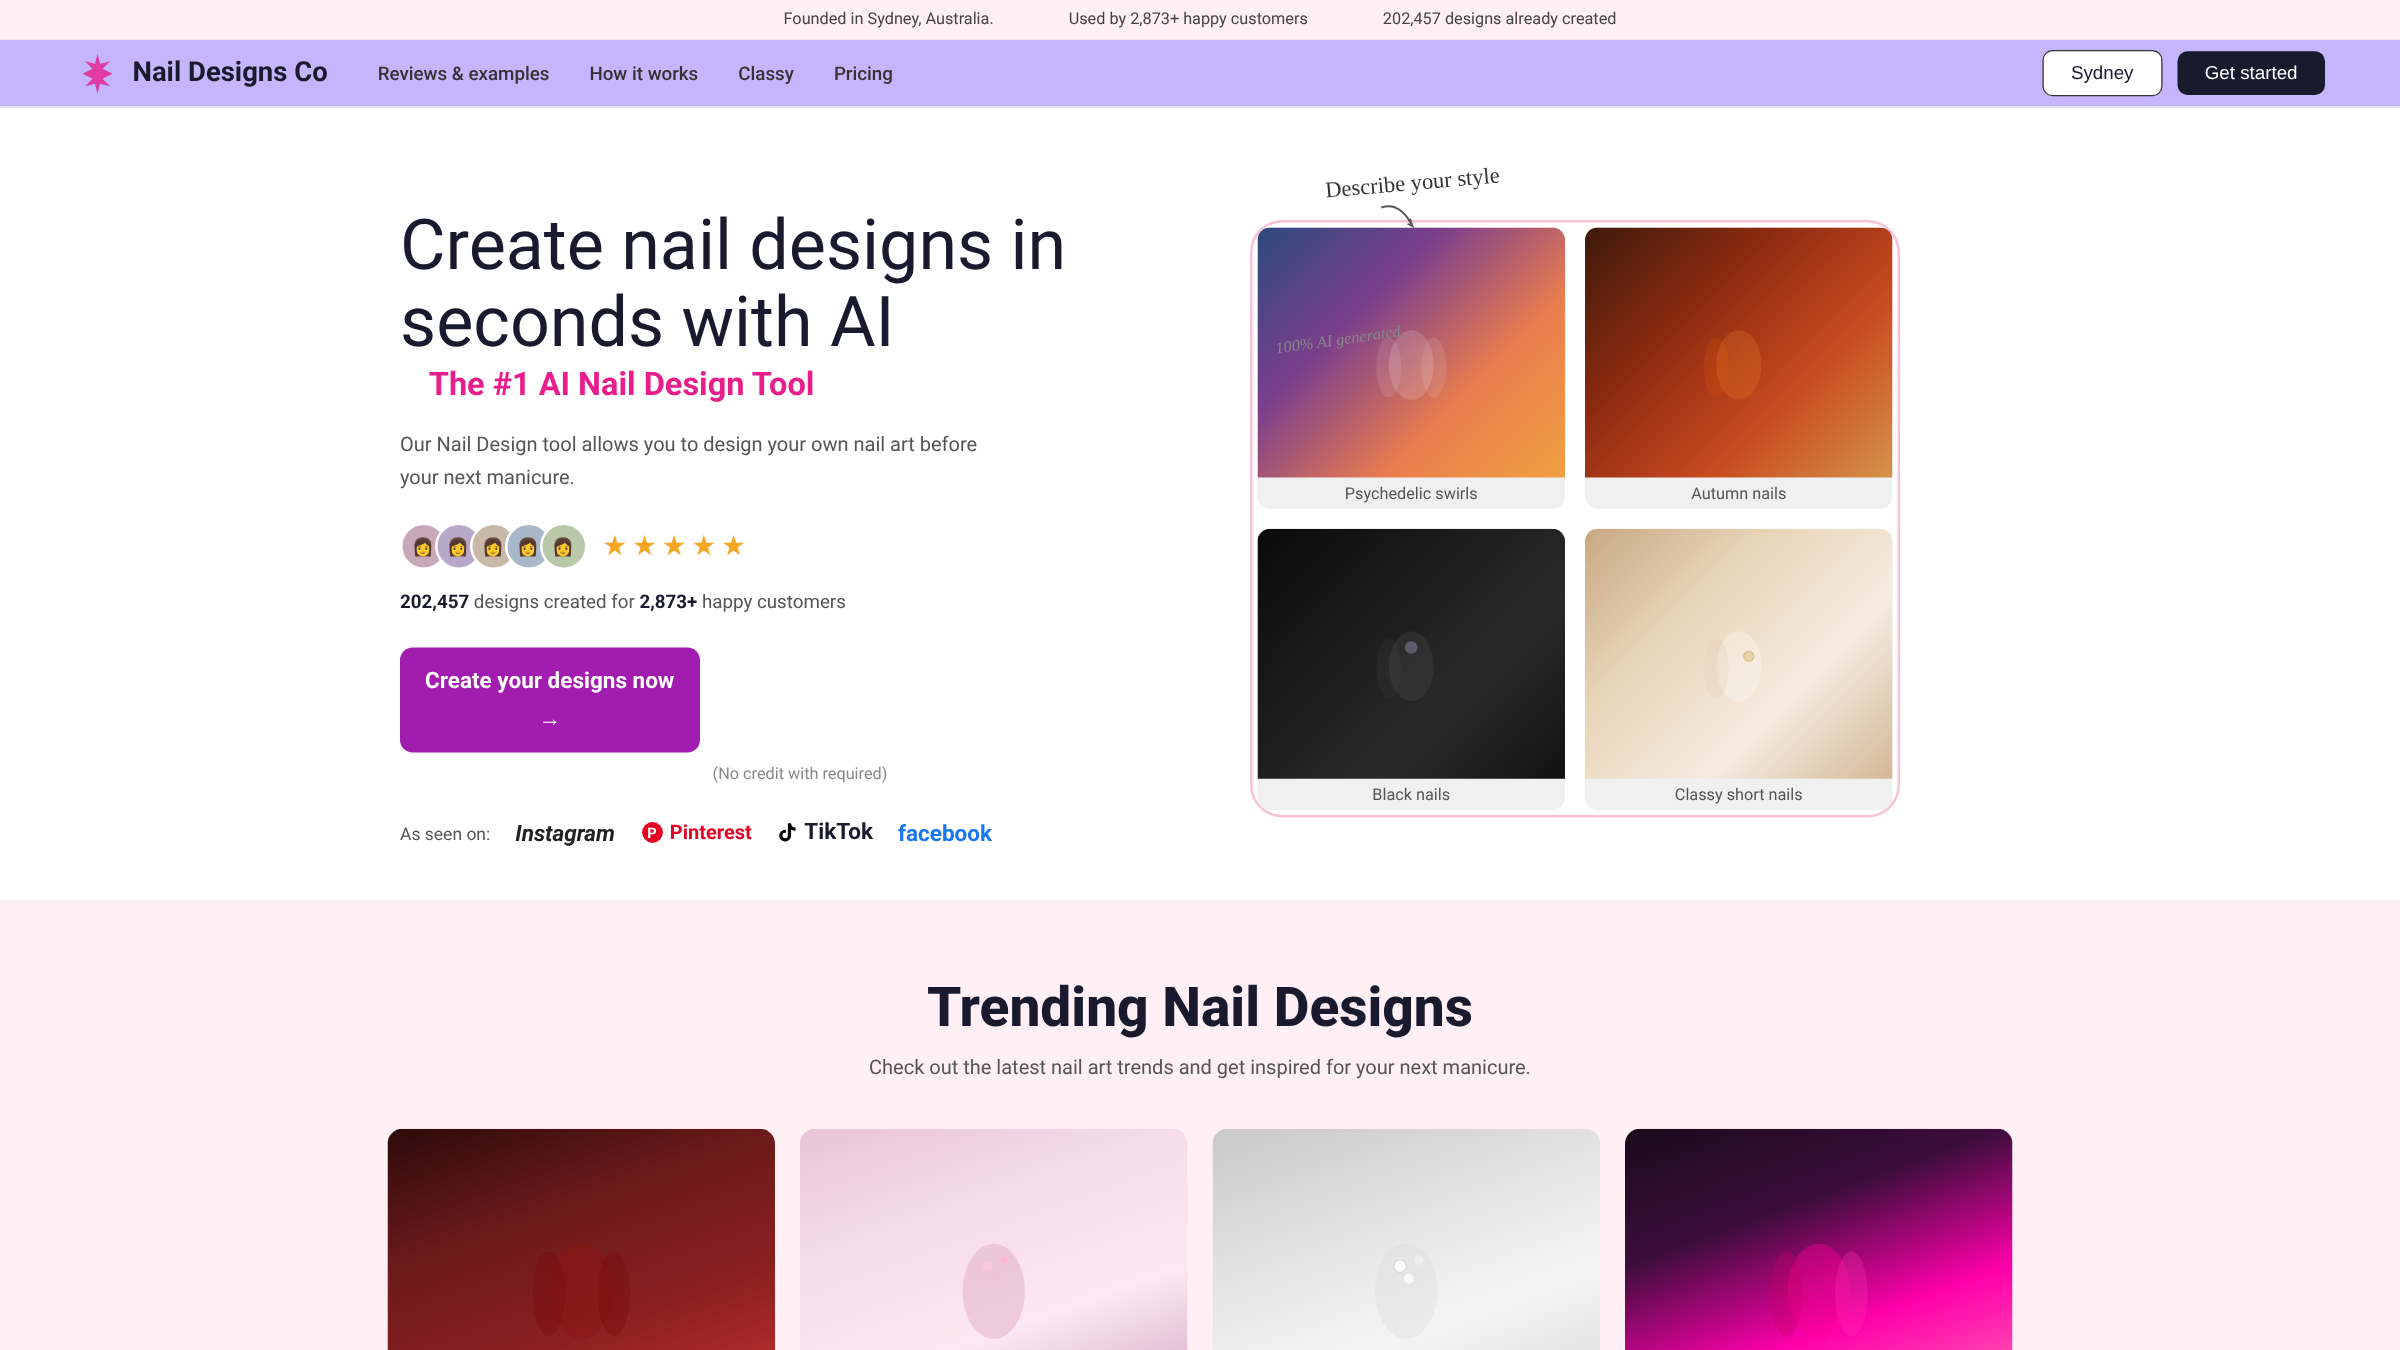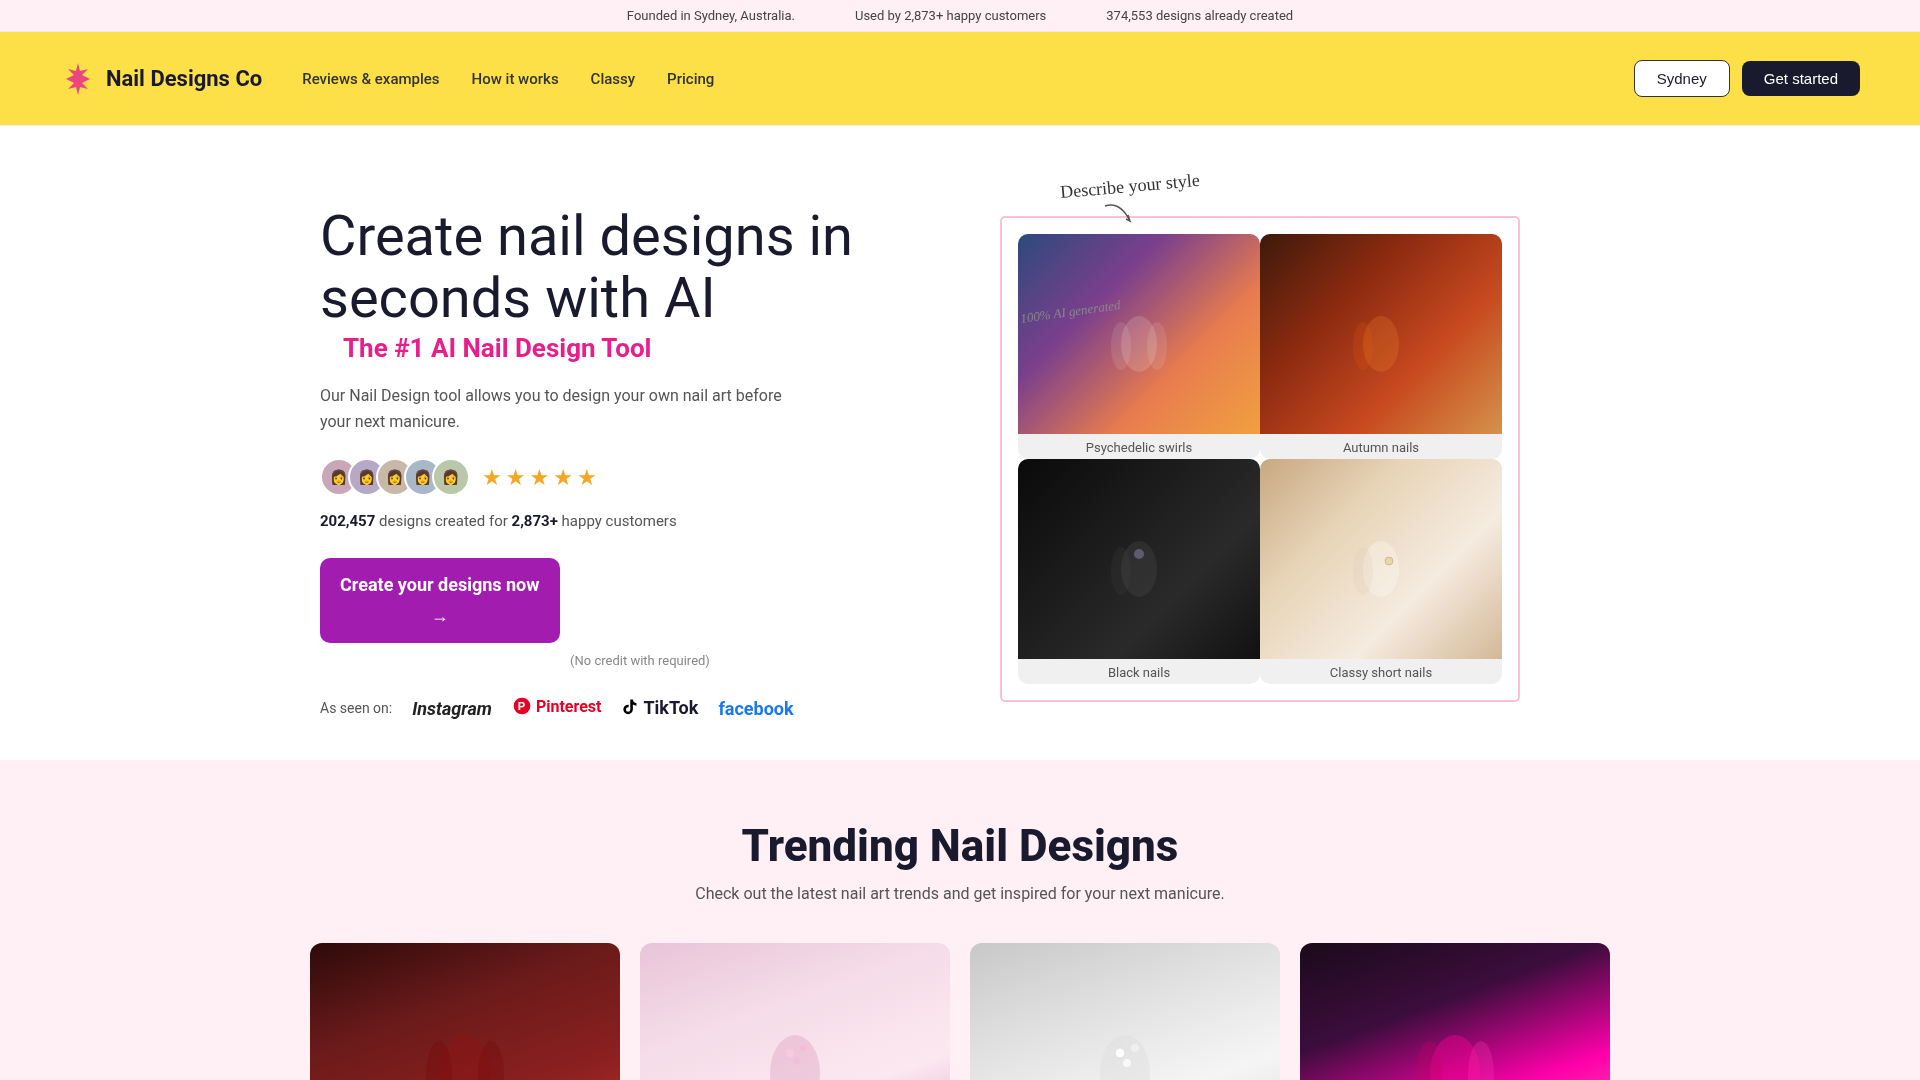--- a/index.html
+++ b/index.html
@@ -15,23 +15,23 @@
       font-size: 13px;
       color: #444;
       border-bottom: 1px solid #fce4ef;
     }
     .top-banner span { display: flex; align-items: center; gap: 6px; }
 
     
     .navbar {
       display: flex;
       align-items: center;
-      padding: 28px 60px;
+      padding: 8px 60px;
       border-bottom: 1px solid #f0f0f0;
-      background: #fde047;
+      background: #c4b5fd;
     }
     .logo-area {
       display: flex;
       align-items: center;
       gap: 10px;
       margin-right: 40px;
     }
     .logo-icon {
       width: 36px;
       height: 36px;
@@ -230,24 +230,24 @@
       left: 10px;
       font-family: 'Brush Script MT', cursive;
       font-size: 14px;
       color: #555;
       transform: rotate(-10deg);
       z-index: 10;
     }
     .image-grid {
       display: grid;
       grid-template-columns: 1fr 1fr;
-      gap: 0;
+      gap: 16px;
       border: 2px solid #f9c0d8;
-      border-radius: 5px;
-      padding: 16px;
+      border-radius: 26px;
+      padding: 4px;
       background: #fff;
       margin-top: 30px;
     }
     .image-cell {
       border-radius: 10px;
       overflow: hidden;
       background: #f0f0f0;
     }
     .image-label {
       font-size: 13px;
@@ -312,21 +312,21 @@
       align-items: center;
       justify-content: center;
     }
   </style>
 </head>
 <body>
 
 <div class="top-banner">
   <span>Founded in Sydney, Australia.</span>
   <span>Used by 2,873+ happy customers</span>
-  <span>374,553 designs already created</span>
+  <span>202,457 designs already created</span>
 </div>
 
 <nav class="navbar">
   <div class="logo-area">
     <svg class="logo-icon" viewBox="0 0 36 36" fill="none">
       <path d="M18 2 L20 10 L28 8 L22 14 L30 18 L22 22 L28 28 L20 26 L18 34 L16 26 L8 28 L14 22 L6 18 L14 14 L8 8 L16 10 Z" fill="#e91e8c" opacity="0.8"></path>
     </svg>
     <span class="logo-text">Nail Designs Co</span>
   </div>
   <div class="nav-links">

